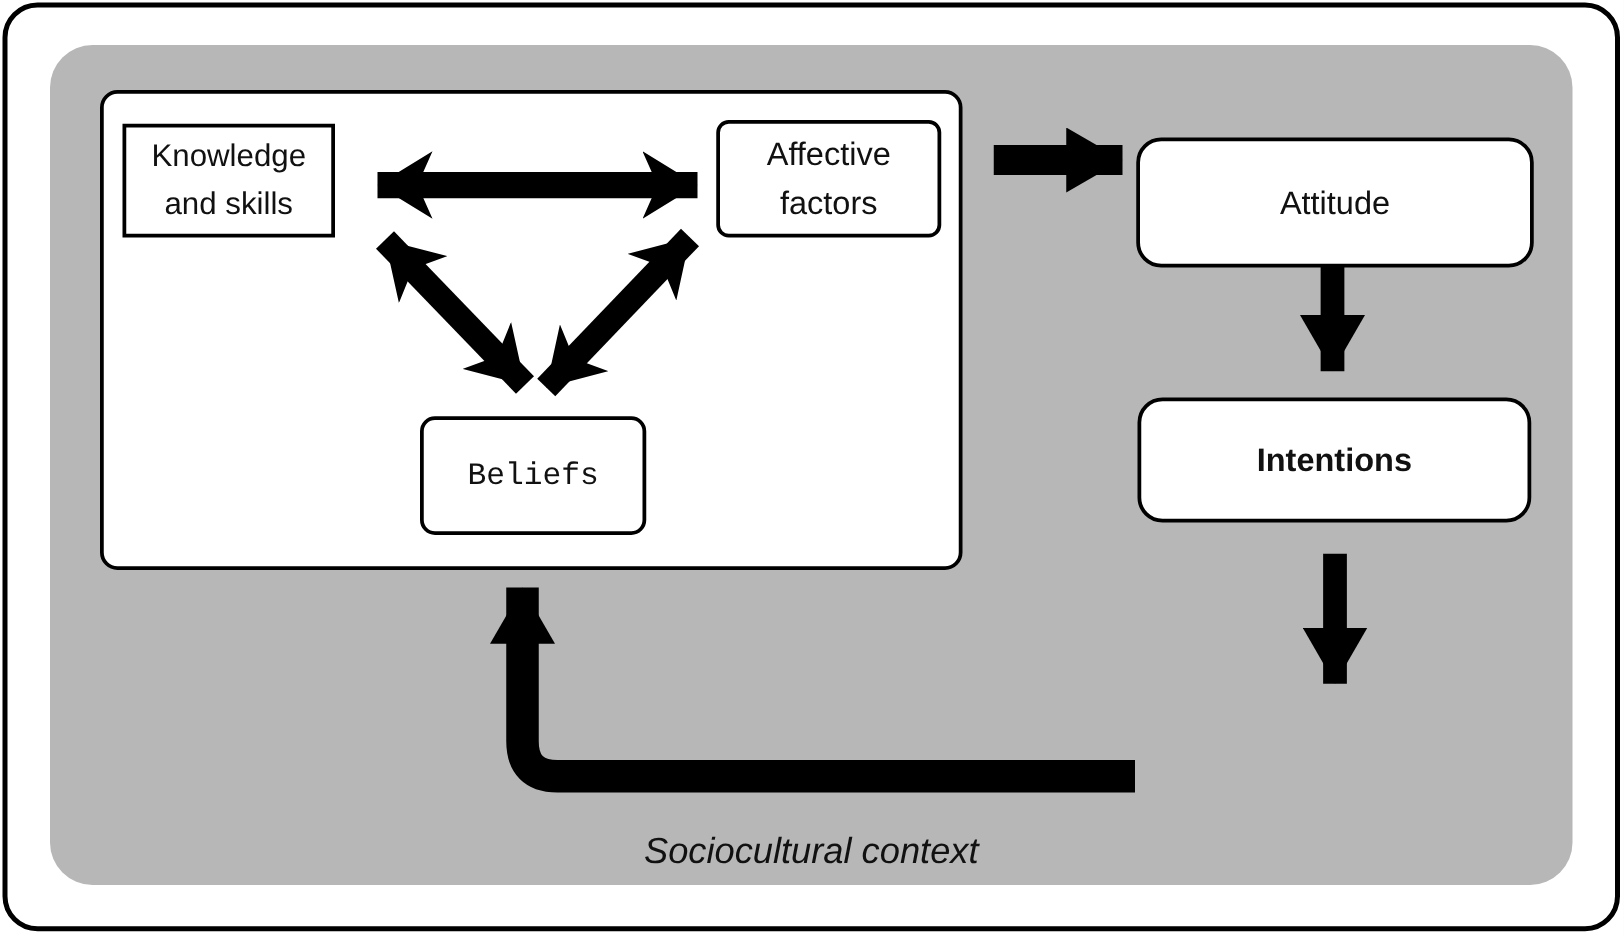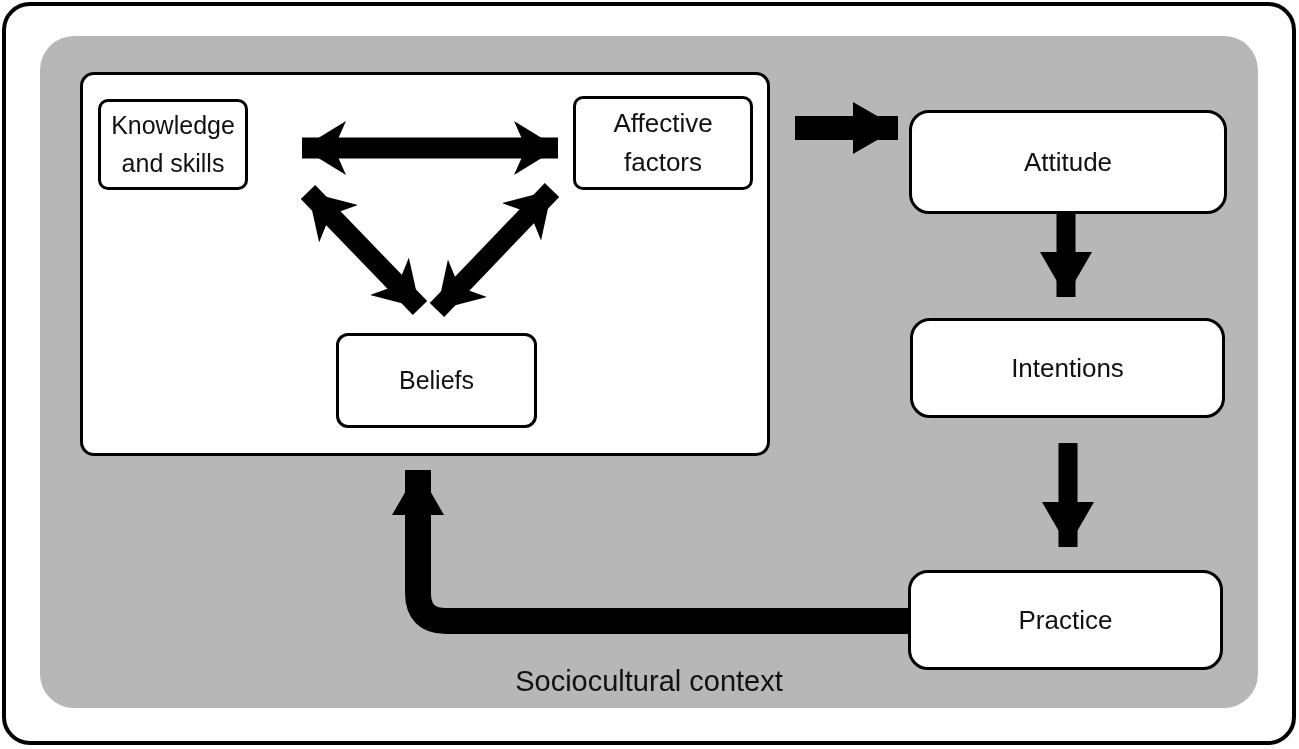--- a/index.html
+++ b/index.html
@@ -47,33 +47,34 @@
     background: var(--node-bg);
     border: 3px solid var(--stroke);
     box-sizing: border-box;
     display: flex;
     align-items: center;
     justify-content: center;
     text-align: center;
     color: var(--text);
   }
   .node .node-label { line-height: 1.5; }
-  .node-knowledge { left: 98px;  top: 99px;  width: 150px; height: 91px;  border-radius: 10px; font-size: 25px; padding: 0 12px; }
+  .node-knowledge { left: 98px;  top: 99px;  width: 170px; height: 91px;  border-radius: 0; font-size: 25px; padding: 0 12px; }
   .node-affective { left: 573px; top: 96px;  width: 180px; height: 94px;  border-radius: 10px; font-size: 26px; padding: 0 12px; }
-  .node-beliefs   { left: 336px; top: 333px; width: 201px; height: 95px;  border-radius: 12px; font-size: 25px; }
+  .node-beliefs   { left: 336px; top: 333px; width: 181px; height: 95px;  border-radius: 12px; font-size: 25px; font-family: Liberation Mono, monospace; }
   .node-attitude  { left: 909px; top: 74px;  width: 318px; height: 104px; border-radius: 20px; font-size: 26px; margin-top: 36px; }
-  .node-intentions{ left: 910px; top: 318px; width: 315px; height: 100px; border-radius: 20px; font-size: 26px; }
+  .node-intentions{ left: 910px; top: 318px; width: 315px; height: 100px; border-radius: 20px; font-size: 26px; font-weight: bold; }
   .node-practice  { left: 908px; top: 570px; width: 315px; height: 100px; border-radius: 20px; font-size: 26px; }
   .context-label {
     position: absolute;
     left: 40px; top: 665px;
     width: 1218px;
     text-align: center;
     font-size: 29px;
     color: var(--text);
+    font-style: italic;
   }
   svg.arrows {
     position: absolute;
     left: 0; top: 0;
     width: 1299px; height: 749px;
     pointer-events: none;
   }
   svg.arrows line, svg.arrows path.shaft {
     stroke: var(--stroke);
     fill: none;
@@ -129,19 +130,16 @@
   </div>
 
   <div class="node node-attitude">
     <span class="node-label">Attitude</span>
   </div>
 
   <div class="node node-intentions">
     <span class="node-label">Intentions</span>
   </div>
 
-  <div class="node node-practice">
-    <span class="node-label">Practice</span>
-  </div>
 
   <div class="context-label">Sociocultural context</div>
 
 </div>
 
 </body></html>

